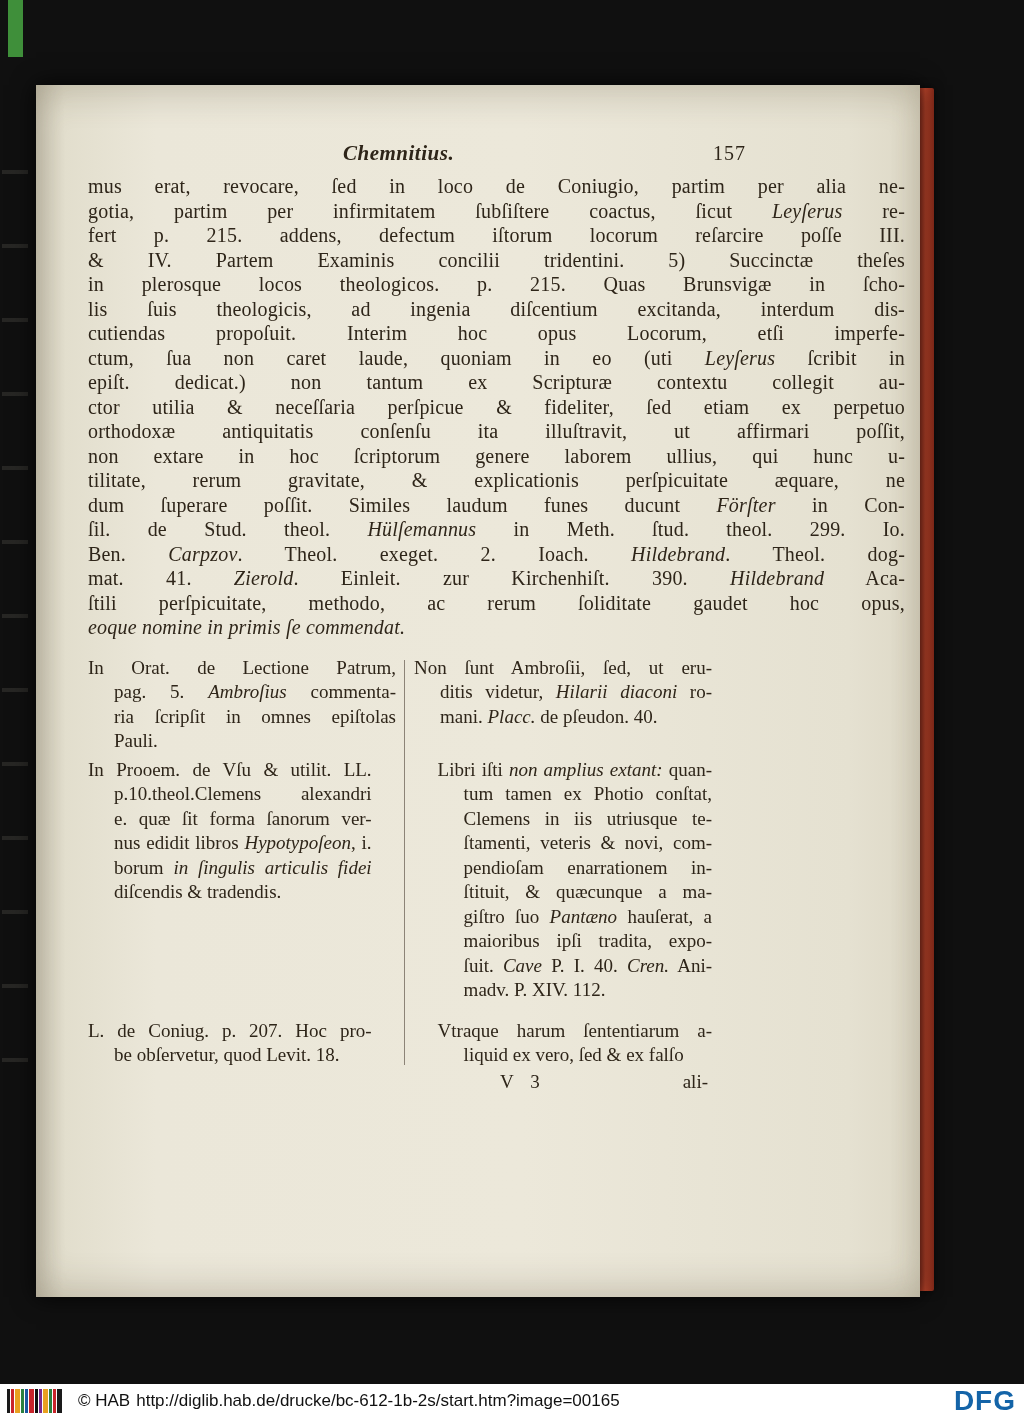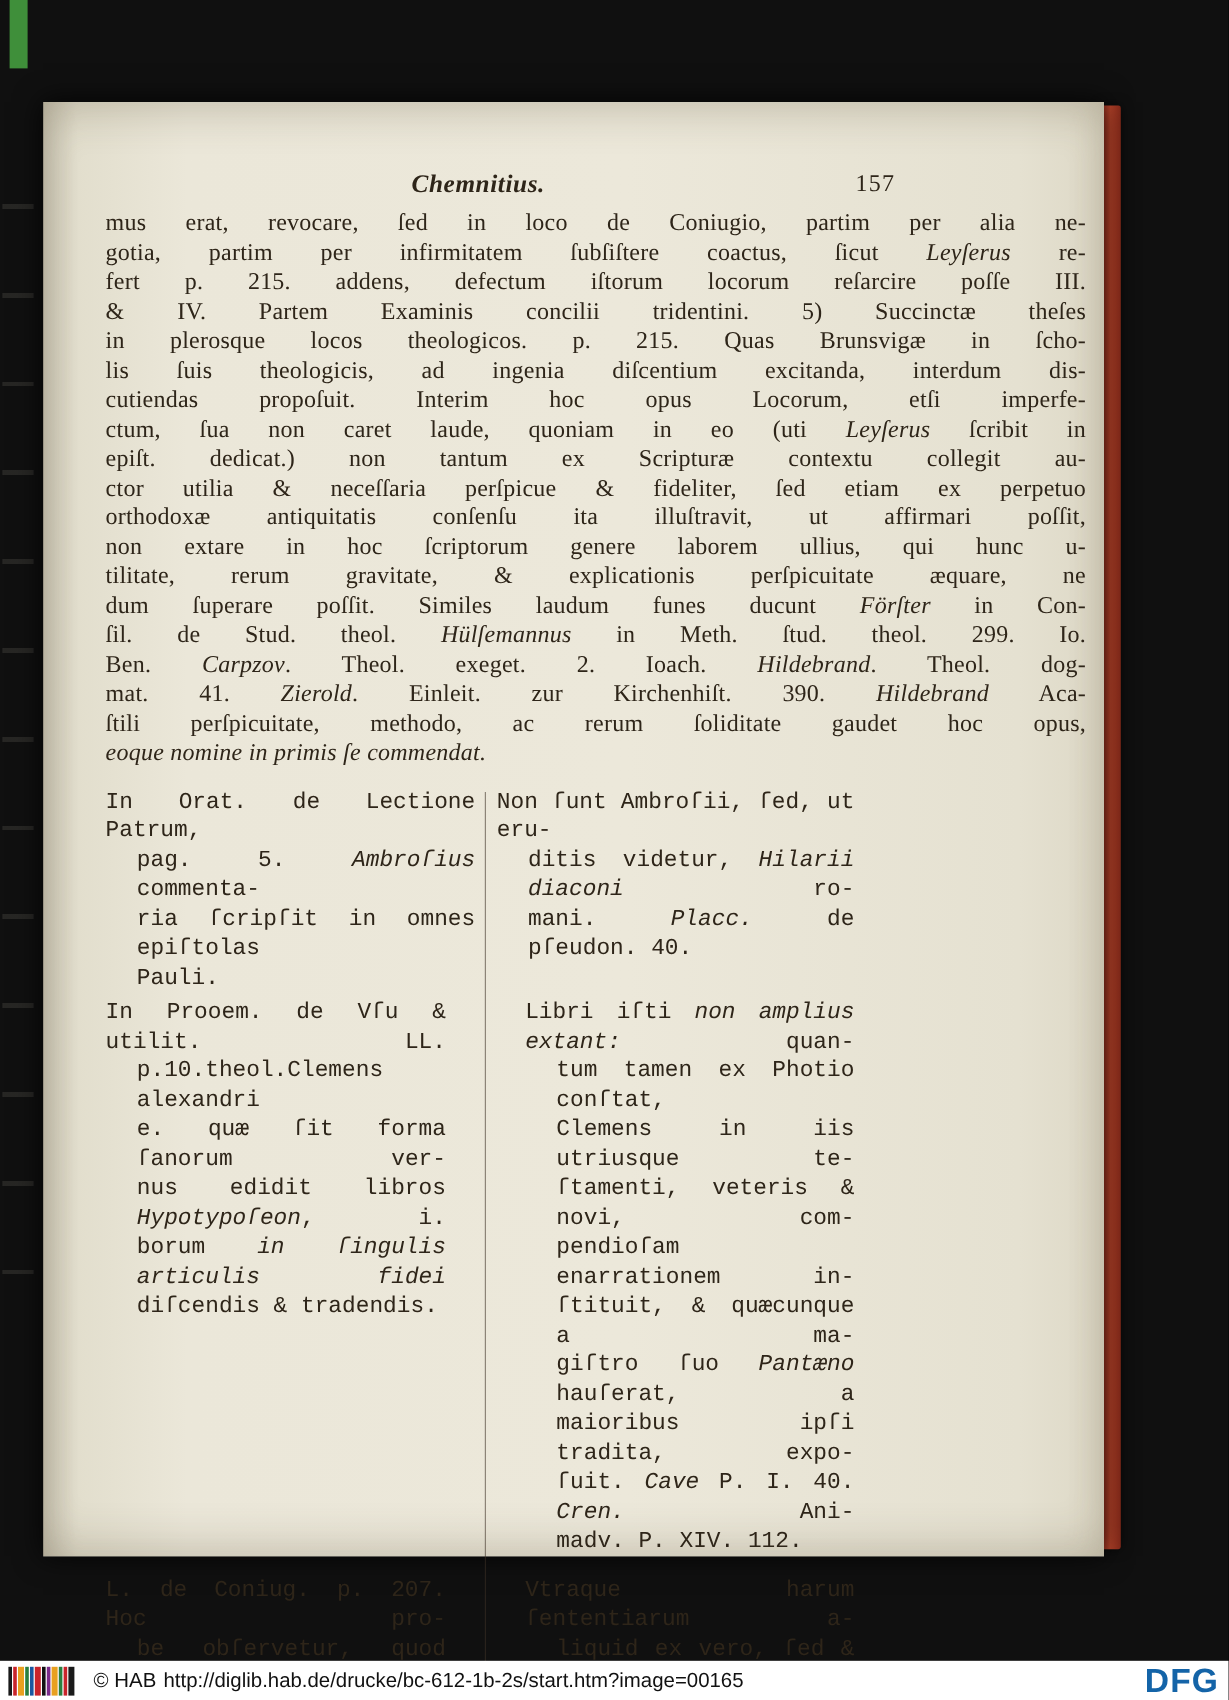--- a/index.html
+++ b/index.html
@@ -56,21 +56,21 @@
   .annots{position:relative;width:624px;margin-top:16px;font-size:19px;line-height:24.5px;}
   .col-rule{
     position:absolute;left:316px;top:4px;bottom:30px;width:1px;
     background:rgba(62,50,38,.55);
   }
   .arow{display:flex;}
   .arow + .arow{margin-top:4px;gap:48px;}
   .arow.row3{margin-top:16px;}
   .acell{width:308px;margin-right:18px;}
   .acell:last-child{width:298px;margin-right:0;}
-  .acell .line{text-align:justify;text-align-last:justify;padding-left:26px;font-family:Liberation Mono, monospace;}
+  .acell .line{text-align:justify;text-align-last:justify;padding-left:26px;}
   .acell .line:first-child{padding-left:0;}
   .acell .line:last-child{text-align-last:left;}
   
   .sigline{position:relative;height:25px;margin-top:2px;margin-left:326px;width:298px;font-size:19px;}
   .sig{position:absolute;left:86px;letter-spacing:6px;}
   .catch{position:absolute;right:4px;}
   
   .footer{
     position:absolute;left:0;top:1384px;width:1024px;height:33px;
     background:#ffffff;display:flex;align-items:center;

